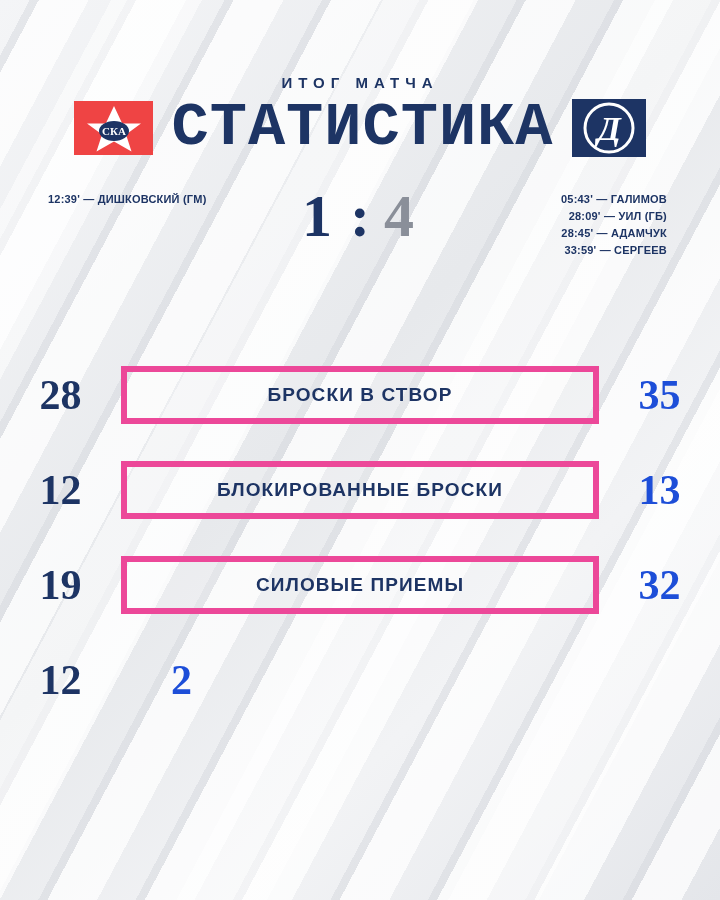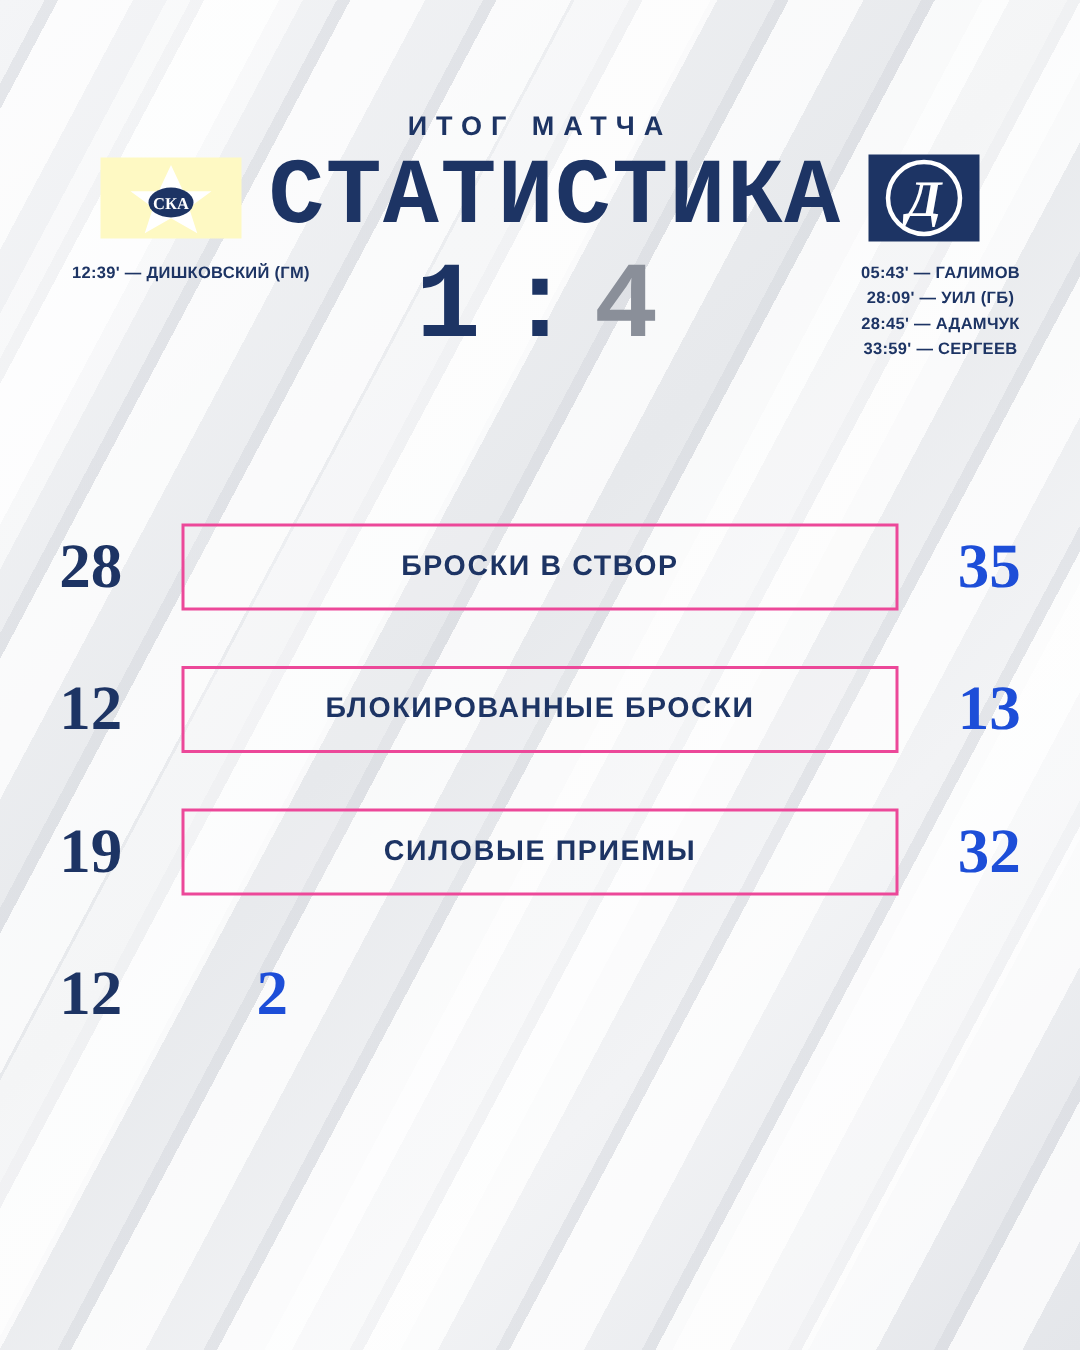--- a/index.html
+++ b/index.html
@@ -42,21 +42,21 @@
         rgba(255,255,255,0.0) 160px,
         rgba(255,255,255,0.55) 160px,
         rgba(255,255,255,0.55) 240px
       );
   }
   .page { position: relative; z-index: 2; width: 720px; height: 900px; }
 
   
   .kicker {
     text-align: center;
-    font-size: 18px;
+    font-size: 15px;
     font-weight: 700;
     letter-spacing: 6px;
     color: #1d3464;
     margin-top: 74px;
   }
   .title-row {
     display: flex;
     align-items: center;
     justify-content: center;
     gap: 18px;
@@ -67,54 +67,54 @@
     font-size: 62px;
     font-weight: 700;
     letter-spacing: 1px;
     color: #1d3464;
     line-height: 1;
     white-space: nowrap;
   }
 
   
   .logo-ska {
-    width: 94px; height: 54px;
-    background: #fef9c3;
+    width: 79px; height: 54px;
+    background: #ef4444;
     display: flex; align-items: center; justify-content: center;
     position: relative;
   }
   .logo-dynamo {
     width: 74px; height: 58px;
     background: #1d3464;
     display: flex; align-items: center; justify-content: center;
     position: relative;
   }
 
   
   .score-block {
     position: relative;
-    margin-top: 5px;
+    margin-top: 26px;
     height: 120px;
   }
   .goals {
     position: absolute;
     top: 6px;
     font-size: 11px;
     font-weight: 700;
     line-height: 17px;
     color: #1d3464;
     letter-spacing: 0.2px;
   }
   .goals.left { left: 48px; text-align: left; }
-  .goals.right { right: 40px; text-align: center; }
+  .goals.right { right: 53px; text-align: right; }
 
   .score {
     text-align: center;
-    font-family: Liberation Mono, monospace;
-    font-size: 72px;
+    font-family: Liberation Serif, serif;
+    font-size: 60px;
     font-weight: 700;
     color: #1d3464;
     line-height: 1.05;
     letter-spacing: 4px;
   }
   .score .colon { letter-spacing: 0; padding: 0 14px; }
   .score .home { color: #1d3464; }
   .score .away { color: #8a8f99; }
 
   
@@ -133,21 +133,21 @@
     font-family: "Liberation Serif", serif;
     font-size: 42px;
     font-weight: 700;
     line-height: 1;
   }
   .stat-val.home { color: #1d3464; }
   .stat-val.away { color: #1d4ed8; }
   .stat-bar {
     flex: 1;
     height: 58px;
-    border: 2px solid #ec4899;
+    border: 6px solid #ec4899;
     display: flex;
     align-items: center;
     justify-content: center;
     background: rgba(255,255,255,0.18);
   }
   .stat-label {
     font-size: 19px;
     font-weight: 700;
     letter-spacing: 1.1px;
     color: #1d3464;

